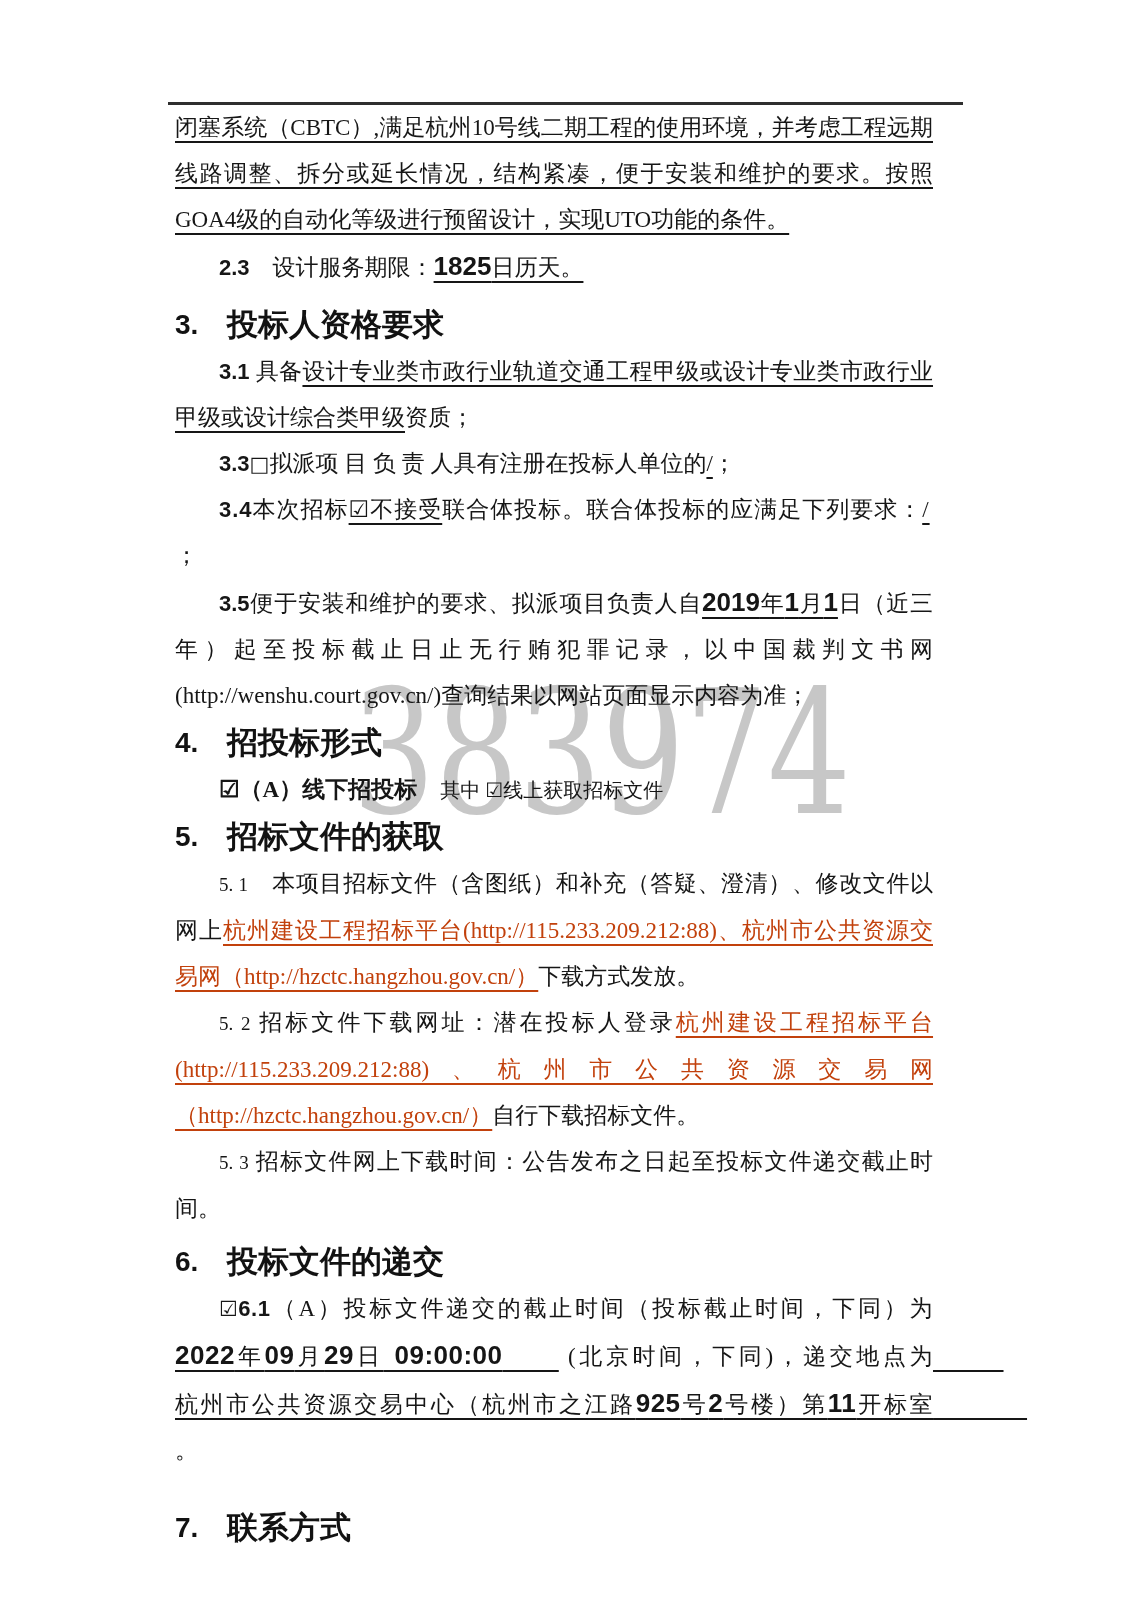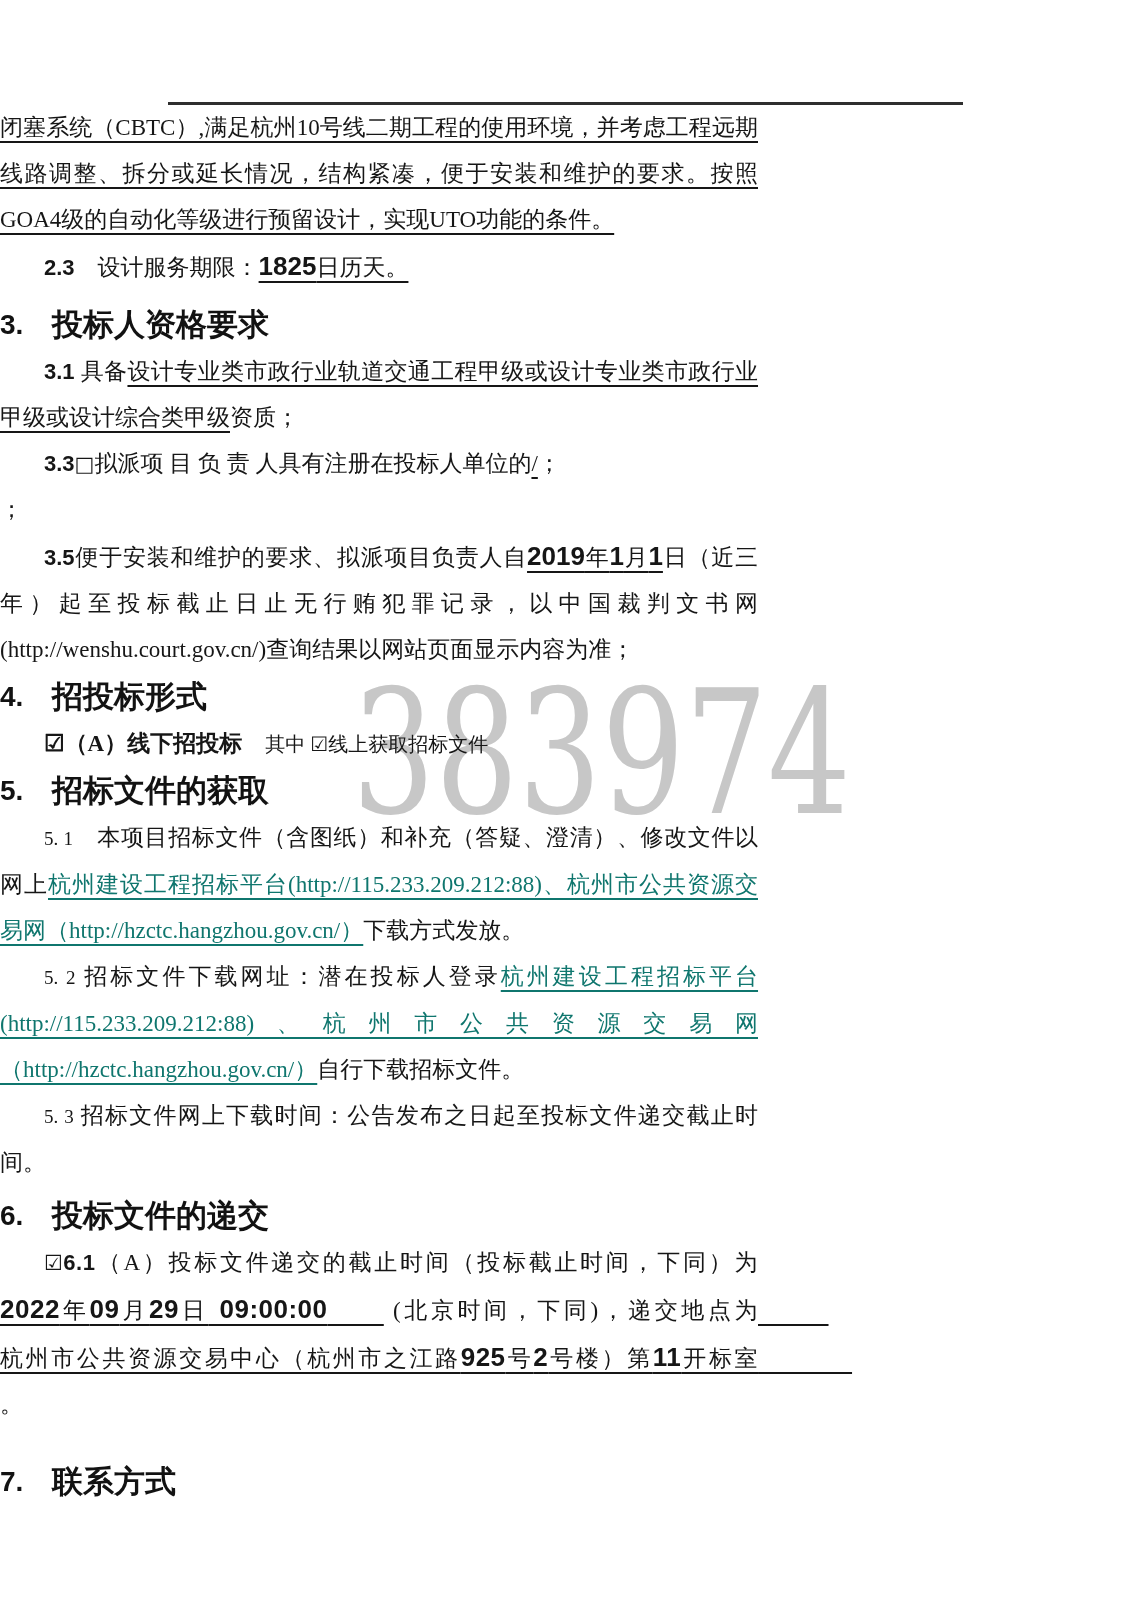--- a/index.html
+++ b/index.html
@@ -20,34 +20,34 @@
     transform-origin:left top;
     z-index:0;white-space:nowrap;
     user-select:none;
   }
   .content{position:relative;z-index:1;}
   .rule{
     margin:102px 0 0 168px;
     width:795px;height:0;
     border-top:3px solid #2e2e2e;
   }
-  .col{width:758px;}
+  .col{margin-left:175px;width:758px;}
   p.body{
     margin:0;font-size:23px;line-height:46px;
     text-align:justify;text-justify:inter-character;
     overflow-wrap:break-word;
   }
   p.ind{text-indent:44px;}
   .u{text-decoration:underline;text-underline-offset:6px;text-decoration-thickness:1.5px;}
   .b{font-weight:700;}
   .num{font-family:"Liberation Sans","DejaVu Sans",sans-serif;font-weight:700;font-size:22px;}
   .numl{font-size:19px;}
   .bu{font-family:"Liberation Sans","DejaVu Sans",sans-serif;font-weight:700;font-size:26px;
       text-decoration:underline;text-underline-offset:6px;text-decoration-thickness:1.5px;}
-  .link{color:#0f766e;text-decoration:underline;text-underline-offset:6px;text-decoration-thickness:1.5px;cursor:pointer;}
+  .link{color:#c2410c;text-decoration:underline;text-underline-offset:6px;text-decoration-thickness:1.5px;cursor:pointer;}
   .small{font-size:20px;}
   .h{
     font-family:"Liberation Sans","DejaVu Sans",sans-serif;
     font-weight:700;font-size:31px;line-height:48px;color:#121212;
     margin:0;display:flex;
   }
   .hnum{display:inline-block;width:52px;flex:none;font-size:28px;}
   .cb{font-family:"DejaVu Sans",sans-serif;font-size:21px;}
   
   .p0{margin-top:26px;}
@@ -83,20 +83,21 @@
 
       <h2 class="h h3">
           <span class="hnum">3.</span>
           <span>投标人资格要求</span>
         </h2>
 
       <p class="body ind p2"><span class="num">3.1</span><span> 具备</span><span class="u">设计专业类市政行业轨道交通工程甲级或设计专业类市政行业甲级或设计综合类甲级</span><span>资质；</span></p>
 
       <p class="body ind"><span class="num">3.3</span><span class="cb">□</span><span>拟派项 目 负 责 人具有注册在投标人单位的</span><span class="u">/</span><span>；</span></p>
 
+      <p class="body ind p4x"><span class="num">3.4</span><span>本次招标</span><span class="u">☑不接受</span><span>联合体投标。联合体投标的应满足下列要求：</span><span class="u">/</span></p>
 
       <p class="body">；</p>
 
       <p class="body ind p6"><span class="num">3.5</span><span>便于安装和维护的要求、拟派项目负责人自</span><span class="bu">2019</span><span class="u">年</span><span class="bu">1</span><span class="u">月</span><span class="bu">1</span><span class="u" style="text-decoration:none;">日（近三年）起至投标截止日止无行贿犯罪记录，以中国裁判文书网(http://wenshu.court.gov.cn/)查询结果以网站页面显示内容为准；</span></p>
 
       <h2 class="h h4">
           <span class="hnum">4.</span>
           <span>招投标形式</span>
         </h2>
 

